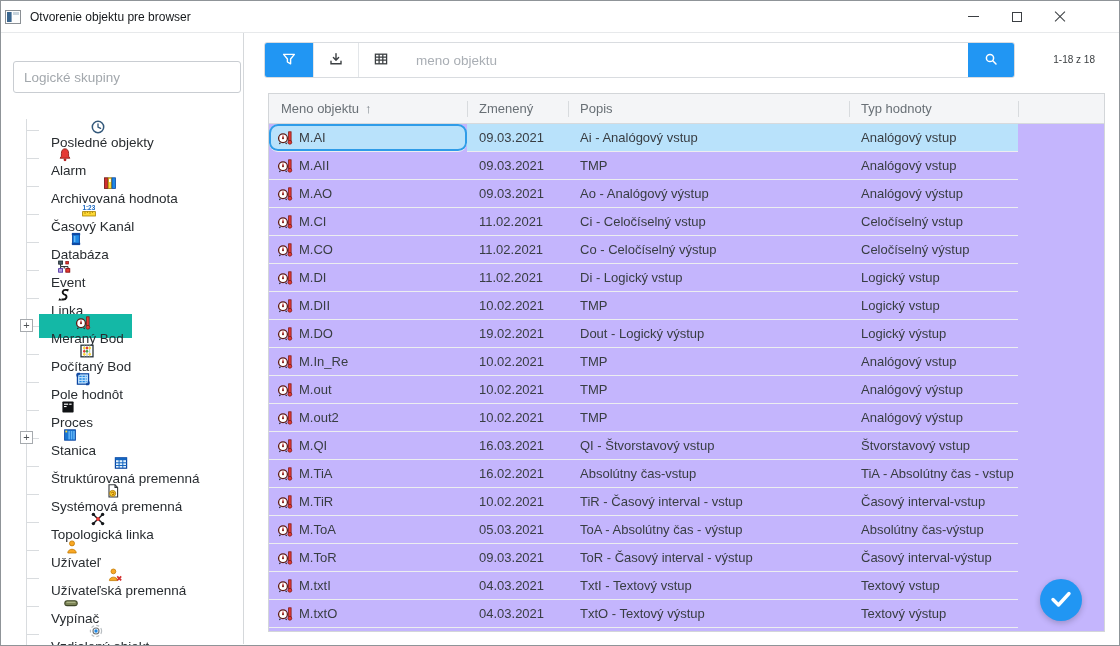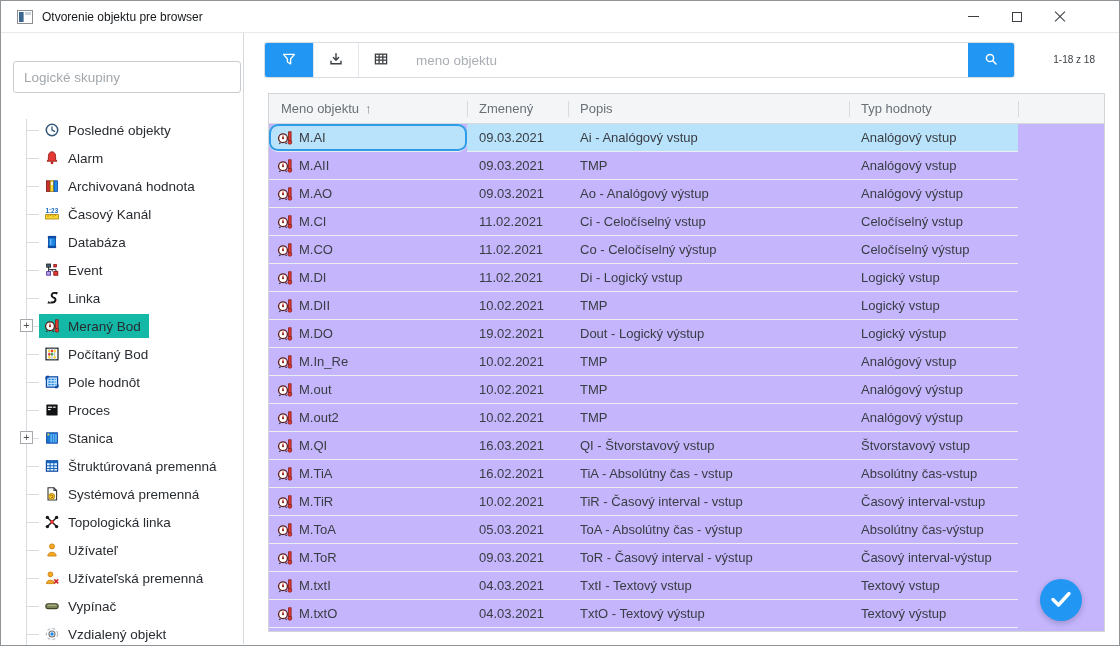--- a/index.html
+++ b/index.html
@@ -3,21 +3,21 @@
 <meta charset="utf-8">
 <style>
   html,body{margin:0;padding:0;background:#cfd3d7;}
   *{box-sizing:border-box;}
   .window{
     position:relative;width:1120px;height:646px;background:#fff;
     border:1px solid #8f9498;font-family:"Liberation Sans",sans-serif;
     color:#2b2f33;overflow:hidden;
   }
   
-  .titlebar{height:32px;display:flex;align-items:center;padding-left:16px;
+  .titlebar{height:32px;display:flex;align-items:center;padding-left:4px;
     border-bottom:1px solid #e7e9eb;background:#fff;}
   .app-icon{width:16px;height:14px;display:inline-block;}
   .title{margin-left:9px;font-size:12px;color:#15181b;}
   .win-controls{margin-left:auto;margin-right:38px;display:flex;}
   .win-btn{width:43px;height:30px;display:flex;align-items:center;justify-content:center;cursor:default;}
   .glyph-min{width:11px;height:1px;background:#3b3f43;display:block;}
   .glyph-max{width:10px;height:10px;border:1px solid #3b3f43;display:block;}
   .glyph-close{position:relative;width:12px;height:12px;display:block;}
   .glyph-close::before,.glyph-close::after{content:'';position:absolute;left:-1px;top:5px;width:14px;height:1px;background:#3b3f43;}
   .glyph-close::before{transform:rotate(45deg);}
@@ -31,21 +31,21 @@
     border-radius:3px;padding:0 10px;font-size:13.5px;font-family:"Liberation Sans",sans-serif;color:#2b2f33;outline:none;}
   .group-input::placeholder{color:#a3a8ad;}
   .tree{position:relative;margin-top:23px;}
   .tree::before{content:'';position:absolute;left:25px;top:3px;width:1px;height:527px;background:#d9dcdf;}
   .tree-row{position:relative;height:28px;display:flex;align-items:center;cursor:default;}
   .tree-row::before{content:'';position:absolute;left:25px;top:14px;width:13px;height:1px;background:#d9dcdf;}
   .expander{position:absolute;left:19px;top:7px;width:13px;height:13px;background:#fff;border:1px solid #a6aaae;
     z-index:2;font-size:11px;line-height:10px;text-align:center;color:#4f5357;}
   .expander::before{content:'+';}
   .tree-inner{position:relative;z-index:1;margin-left:38px;height:24px;display:inline-flex;align-items:center;
-    padding:0 8px 0 4px;white-space:nowrap;}
+    padding:0 8px 0 4px;white-space:nowrap;flex-direction:column;}
   .tree-inner.selected{background:#14b8a6;}
   .ticon{width:17px;height:17px;display:inline-flex;align-items:center;justify-content:center;flex:none;}
   .ticon svg{display:block;}
   .tlabel{margin-left:8px;font-size:13.5px;color:#282c30;}
   
   .toolbar{position:absolute;left:20px;top:9px;width:751px;height:36px;display:flex;
     border:1px solid #d9dce0;border-radius:3px;overflow:hidden;background:#fff;}
   .tb-btn{width:48px;height:100%;display:flex;align-items:center;justify-content:center;background:#fff;
     border:none;cursor:pointer;padding:0;flex:none;}
   .tb-btn.seg{width:45px;border-left:1px solid #e3e6e9;}
@@ -631,22 +631,22 @@
                     <path d="M6 8.3 L6 5.4" stroke="#c62828" stroke-width="1.2"></path>
                     <circle cx="6" cy="8.3" r="1" fill="#7b1c12"></circle>
                     <path d="M3.4 12.6 L2.4 14 M8.6 12.6 L9.6 14" stroke="#222" stroke-width="1.1"></path>
                     <rect x="11.6" y="1.8" width="2.5" height="9" fill="#e53935" stroke="#7f1d15" stroke-width="0.8"></rect>
                     <circle cx="12.85" cy="12.3" r="1.9" fill="#e53935" stroke="#7f1d15" stroke-width="0.8"></circle>
                   </svg>
                 </span>
                 <span class="rname">M.TiA</span>
               </div>
               <div class="td">16.02.2021</div>
+              <div class="td">Absolútny čas-vstup</div>
               <div class="td">TiA - Absolútny čas - vstup</div>
-              <div class="td">Absolútny čas-vstup</div>
               <div class="td filler"></div>
             </div>
             <div class="tr">
               <div class="td name">
                 <span class="ricon">
                   <svg width="16" height="16" viewBox="0 0 16 16">
                     <circle cx="6" cy="8.3" r="4.4" fill="#fff" stroke="#5d1a12" stroke-width="1.3"></circle>
                     <path d="M6 8.3 L6 5.4" stroke="#c62828" stroke-width="1.2"></path>
                     <circle cx="6" cy="8.3" r="1" fill="#7b1c12"></circle>
                     <path d="M3.4 12.6 L2.4 14 M8.6 12.6 L9.6 14" stroke="#222" stroke-width="1.1"></path>

